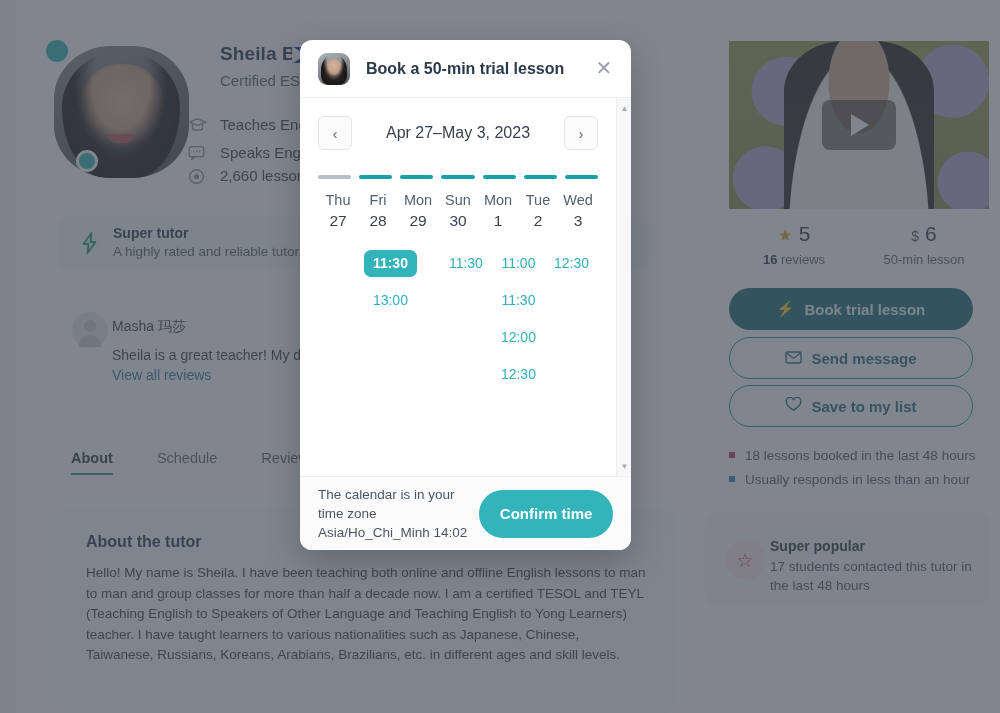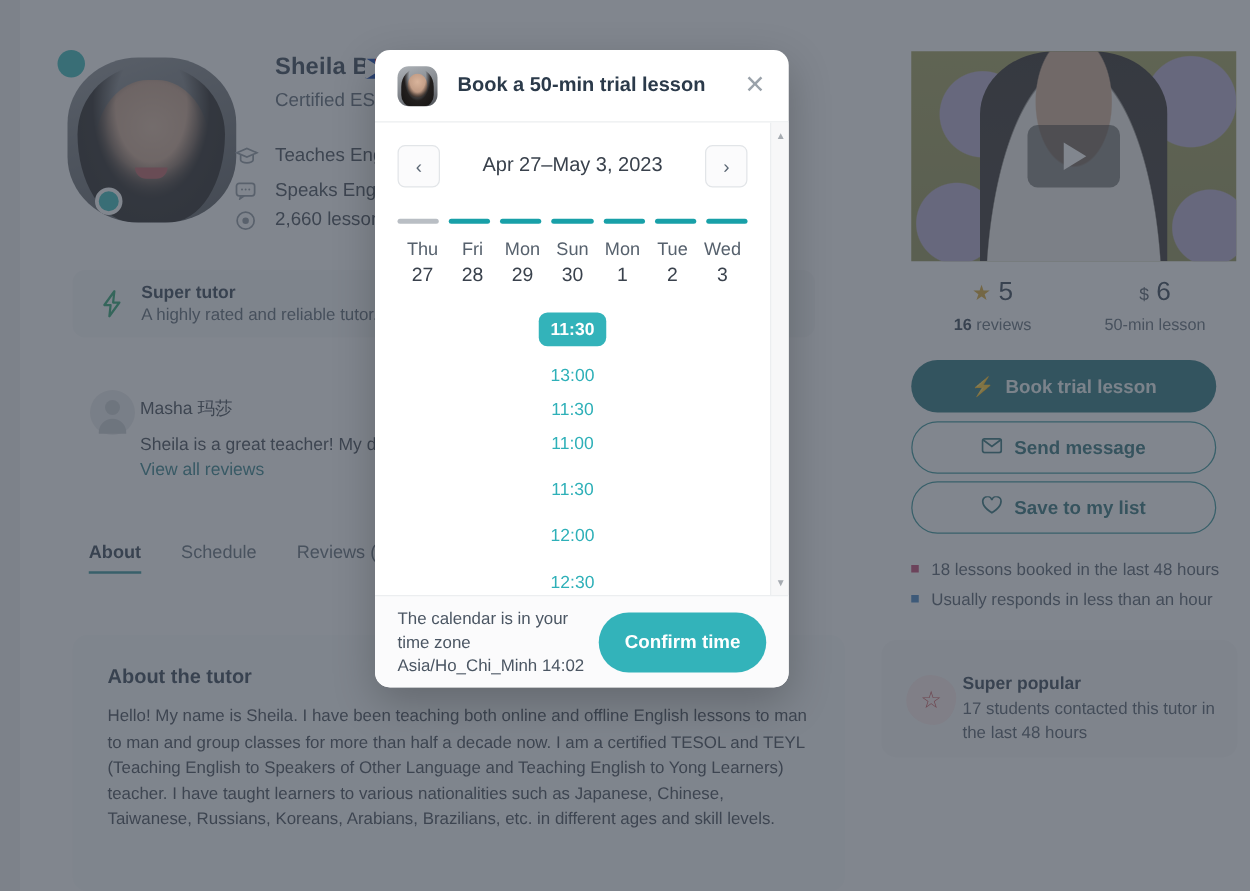--- a/index.html
+++ b/index.html
@@ -94,21 +94,21 @@
   }
   .rev-avatar:after {
     content:""; position:absolute; left: 7px; top: 23px; width: 22px; height: 12px;
     border-radius: 11px 11px 0 0; background: #c7ccd1;
   }
   .rev-name { position: absolute; left: 96px; top: 318px; font-size: 14px; color: #39414c; }
   .rev-text { position: absolute; left: 96px; top: 347px; font-size: 14px; color: #39414c; }
   .rev-link { position: absolute; left: 96px; top: 367px; font-size: 14px; color: #2a7d87; }
 
   
-  .tabs { position: absolute; left: 55px; top: 434px; display: flex; gap: 32px; text-align: center; }
+  .tabs { position: absolute; left: 55px; top: 450px; display: flex; gap: 44px; text-align: center; }
   .tab { font-size: 14.5px; color: #5a6673; padding-bottom: 7px; }
   .tab.active { color: #2b3a4a; font-weight: bold; border-bottom: 2px solid #2a8f95; }
 
   
   .about-card {
     position: absolute; left: 42px; top: 508px; width: 618px; height: 205px;
     background: #fafbfb; border-radius: 12px;
   }
   .about-title { position: absolute; left: 28px; top: 25px; font-size: 16px; font-weight: bold; color: #2b3a4a; }
   .about-body {
@@ -234,21 +234,21 @@
 
   .day-bars { display: flex; gap: 8px; margin-top: 25px; }
   .day-bar { flex: 1; height: 4px; border-radius: 2px; background: #18a0a8; }
   .day-bar.empty { background: #b9bec4; }
 
   .day-heads { display: flex; margin-top: 13px; }
   .day-head { flex: 1; text-align: center; }
   .dh-name { font-size: 14.5px; color: #56616d; }
   .dh-num { font-size: 15.5px; color: #39414c; margin-top: 4px; }
 
-  .slots-grid { display: flex; margin-top: 20px; flex-direction: column; }
+  .slots-grid { display: flex; margin-top: 20px; }
   .slot-col { flex: 1; display: flex; flex-direction: column; align-items: center; gap: 10px; }
   .slot {
     font-size: 14px; color: #2eb0b8; cursor: pointer;
     padding: 6px 9px; border-radius: 7px; line-height: 15px;
   }
   .slot.selected { background: #33b3ba; color: #fff; font-weight: bold; }
 
   .scrollbar {
     position: absolute; right: 0; top: 0; width: 15px; height: 100%;
     background: #f7f7f8; border-left: 1px solid #eceef0;

